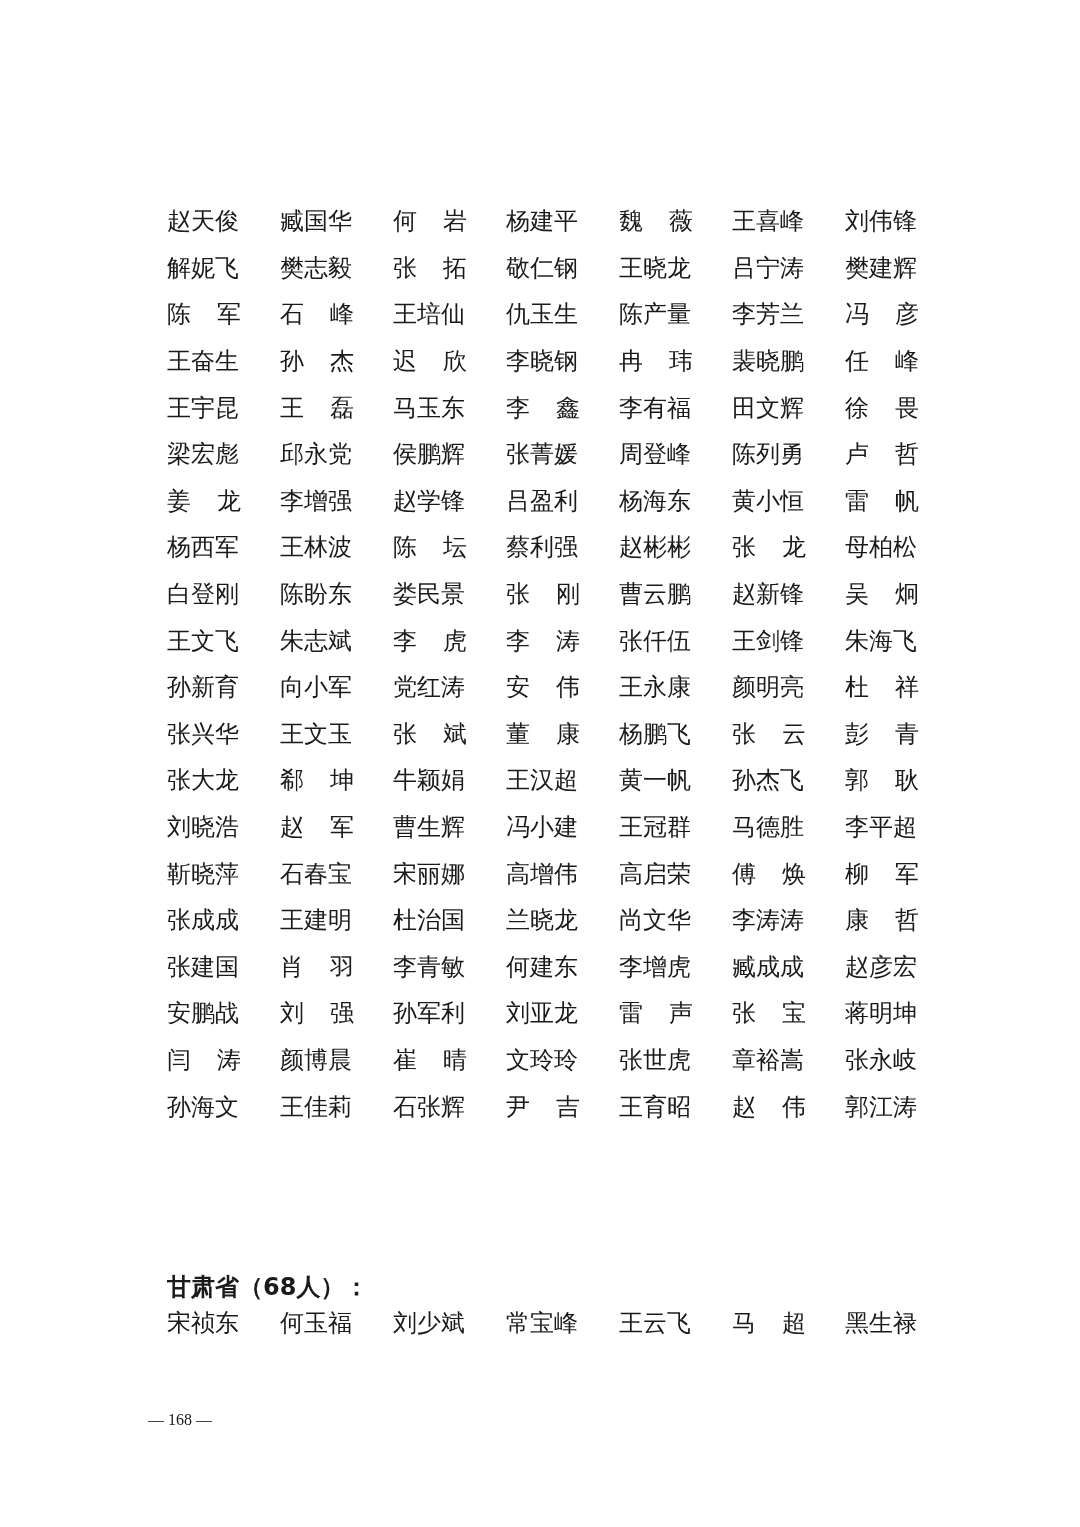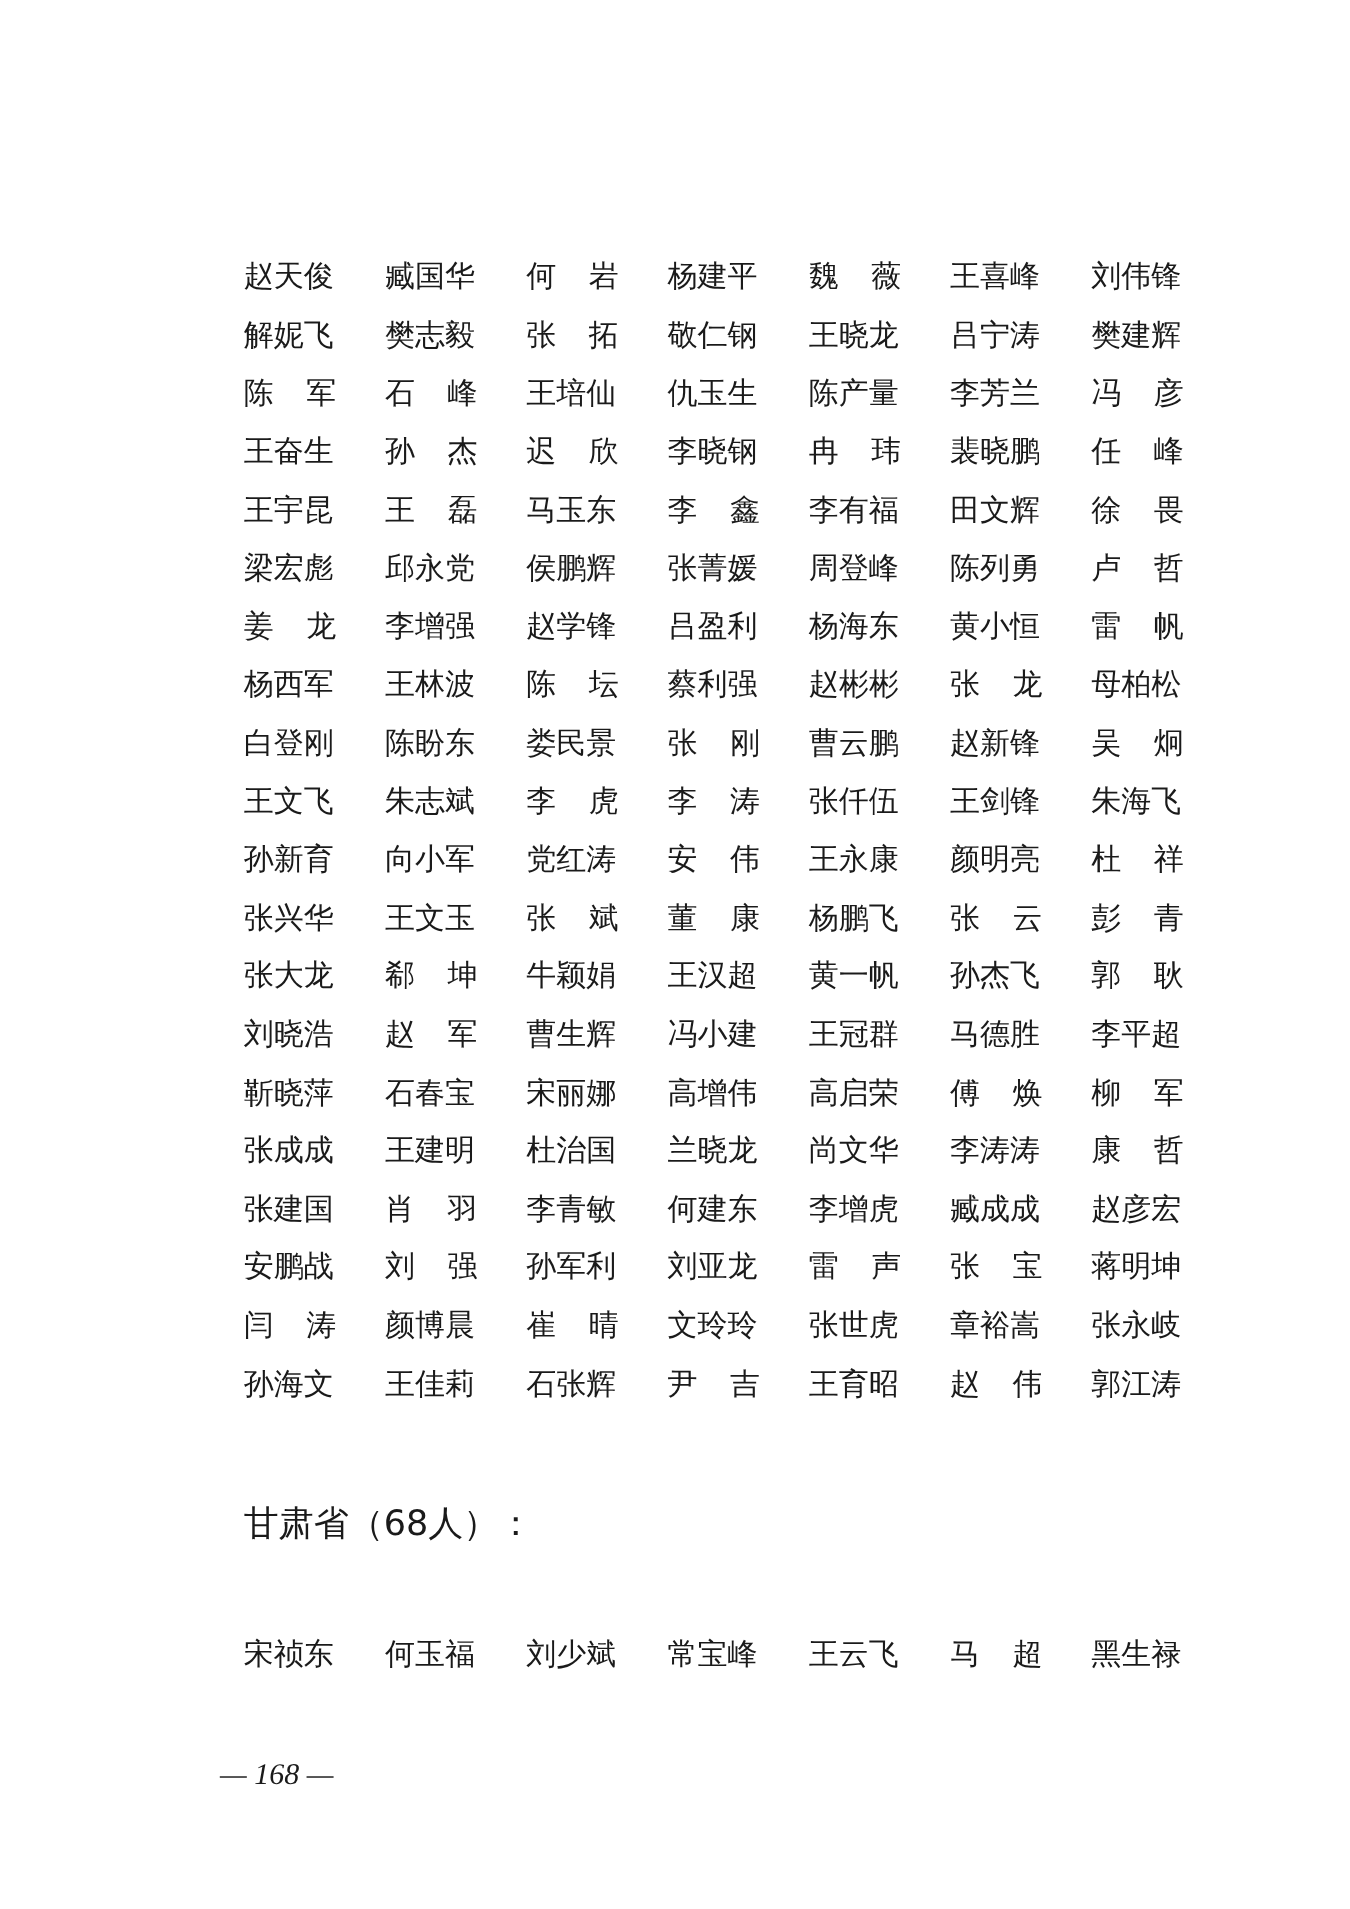--- a/index.html
+++ b/index.html
@@ -1,28 +1,28 @@
 <!DOCTYPE html>
 <html><head>
 <meta charset="utf-8">
 <style>
   html, body { margin: 0; padding: 0; background: #ffffff; }
   body { width: 1080px; height: 1527px; position: relative; overflow: hidden;
          font-family: "DejaVu Serif", "Liberation Serif", serif; color: #1a1a1a; }
-  .page { position: absolute; left: 0; top: 0; width: 872px; height: 1527px; margin-left: 28px; }
+  .page { position: absolute; left: 0; top: 0; width: 872px; height: 1527px; }
   .names-block { position: absolute; left: 167px; top: 198px; width: 760px; }
   .row { height: 46.6px; display: flex; align-items: center; }
   .cell { width: 113px; flex: 0 0 113px; font-size: 24px; line-height: 30px;
           letter-spacing: 0px; white-space: nowrap; }
   .cell.two { display: flex; justify-content: space-between; width: 74px; flex: 0 0 74px; margin-right: 39px; }
-  .heading { position: absolute; left: 167px; top: 1204px; font-size: 28px; font-weight: normal;
+  .heading { position: absolute; left: 167px; top: 1272px; font-size: 24px; font-weight: bold;
              font-family: "DejaVu Sans", "Liberation Sans", sans-serif; line-height: 30px; }
   .gansu-block { position: absolute; left: 167px; top: 1300px; width: 760px; }
-  .page-number { position: absolute; left: 148px; top: 1405px; font-size: 24px; line-height: 30px;
-                 font-family: "Liberation Serif", "DejaVu Serif", serif; white-space: pre; font-style: italic; }
+  .page-number { position: absolute; left: 148px; top: 1405px; font-size: 16px; line-height: 30px;
+                 font-family: "Liberation Serif", "DejaVu Serif", serif; white-space: pre; }
 </style>
 </head>
 <body>
 
 <div class="page">
   <div class="names-block" id="names-block">
       <div class="row">
         <div class="cell">赵天俊</div>
         <div class="cell">臧国华</div>
         <div class="cell two">

